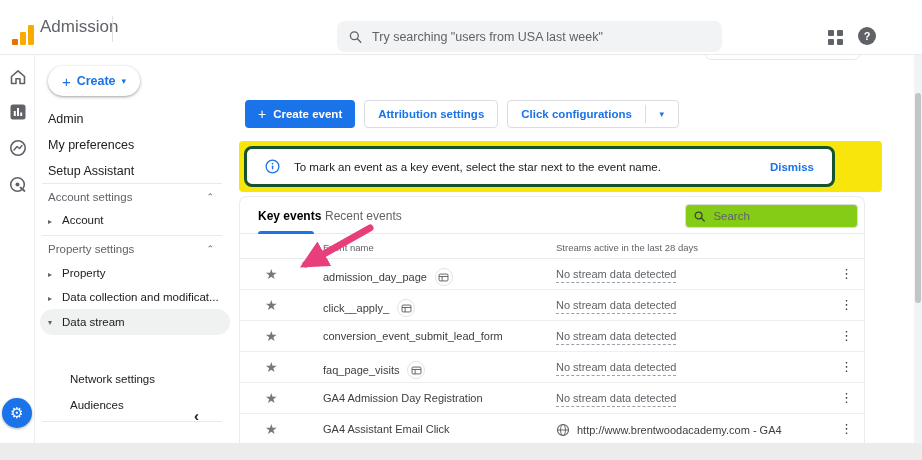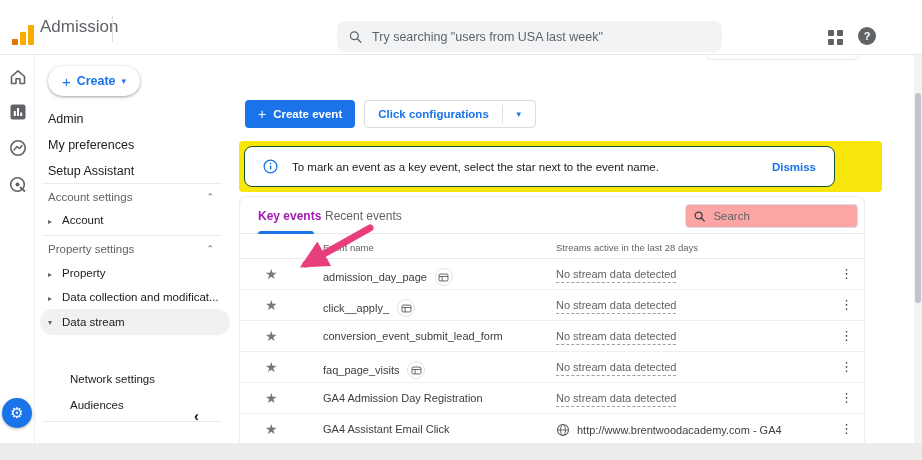--- a/index.html
+++ b/index.html
@@ -54,31 +54,31 @@
   .btn { height:28px; border-radius:4px; font-size:11.5px; font-weight:bold; display:flex; align-items:center; padding:0 13px; cursor:pointer; white-space:nowrap; }
   .btn-primary { background:#1a73e8; color:#fff; gap:7px; }
   .btn-primary .plus { font-size:14px; font-weight:normal; }
   .btn-outline { background:#fff; border:1px solid #dadce0; color:#1a73e8; }
   .split { display:flex; border:1px solid #dadce0; border-radius:4px; background:#fff; }
   .split .label { padding:0 13px; display:flex; align-items:center; font-size:11.5px; font-weight:bold; color:#1a73e8; cursor:pointer; }
   .split .sep { width:1px; background:#dadce0; margin:4px 0; }
   .split .caret-btn { width:32px; display:flex; align-items:center; justify-content:center; color:#1a73e8; font-size:9px; cursor:pointer; }
 
   .anno-yellow { position:absolute; left:4px; top:86px; width:643px; height:51px; background:#f8e60a; border-radius:4px; z-index:2; }
-  .banner { position:absolute; left:5px; top:5px; width:591px; height:41px; background:#fff; border:1px solid #14532d; border-radius:8px; display:flex; align-items:center; padding:0 18px; }
+  .banner { position:absolute; left:5px; top:5px; width:591px; height:41px; background:#fff; border:3px solid #14532d; border-radius:8px; display:flex; align-items:center; padding:0 18px; }
   .banner-text { font-size:11.5px; color:#202124; margin-left:14px; }
   .banner-dismiss { margin-left:auto; font-size:11.5px; font-weight:bold; color:#1a73e8; cursor:pointer; }
 
   .card { position:absolute; left:4px; top:141px; width:626px; height:247px; background:#fff; border:1px solid #ececec; border-bottom:none; border-radius:8px 8px 0 0; }
   .tabs { position:absolute; left:0; top:0; width:100%; height:37px; border-bottom:1px solid #e8eaed; }
   .tab { position:absolute; top:0; height:37px; display:flex; align-items:center; font-size:12px; cursor:pointer; }
-  .tab.active { color:#a21caf; font-weight:bold; }
+  .tab.active { color:#000000; font-weight:bold; }
   .tab.inactive { color:#5f6368; }
   .tab-underline { position:absolute; left:18px; top:34px; width:56px; height:3px; background:#1a73e8; border-radius:3px 3px 0 0; }
-  .tbl-search { position:absolute; left:445px; top:7px; width:173px; height:24px; border:1px solid #dadce0; border-radius:4px; background:#fca5a5; display:flex; align-items:center; padding:0 8px; }
+  .tbl-search { position:absolute; left:445px; top:7px; width:173px; height:24px; border:1px solid #dadce0; border-radius:4px; background:#84cc16; display:flex; align-items:center; padding:0 8px; }
   .tbl-search input { border:none; outline:none; background:transparent; font-family:inherit; font-size:11.5px; color:#5f6368; width:100%; margin-left:8px; }
   .tbl-search input::placeholder { color:#5f6368; }
 
   .thead { position:absolute; left:0; top:41px; width:100%; height:21px; border-bottom:1px solid #e8eaed; font-size:9.5px; color:#5f6368; }
   .th-name { position:absolute; left:83px; top:4px; }
   .th-streams { position:absolute; left:316px; top:4px; }
 
   .trow { position:absolute; left:0; width:100%; height:31px; border-bottom:1px solid #efefef; }
   .trow .star { position:absolute; left:25px; top:7px; font-size:14px; color:#75797d; cursor:pointer; font-family:"DejaVu Sans",sans-serif; }
   .trow .ename { position:absolute; left:83px; top:9px; font-size:11px; color:#3c4043; display:flex; align-items:center; gap:8px; }
@@ -199,20 +199,23 @@
   <div class="cut-box"></div>
   <div class="clip-line">
     <div>Key events are the events that measure the actions that matter most to your</div>
   </div>
 
   <div class="btn-row">
     <div class="btn btn-primary">
       <span class="plus">+</span>
       <span>Create event</span>
     </div>
+    <div class="btn btn-outline">
+      <span>Attribution settings</span>
+    </div>
     <div class="split">
       <span class="label">Click configurations</span>
       <span class="sep"></span>
       <span class="caret-btn">▾</span>
     </div>
   </div>
 
   <div class="anno-yellow">
     <div class="banner">
       <svg class="ic" width="15" height="15" viewBox="0 0 16 16">

